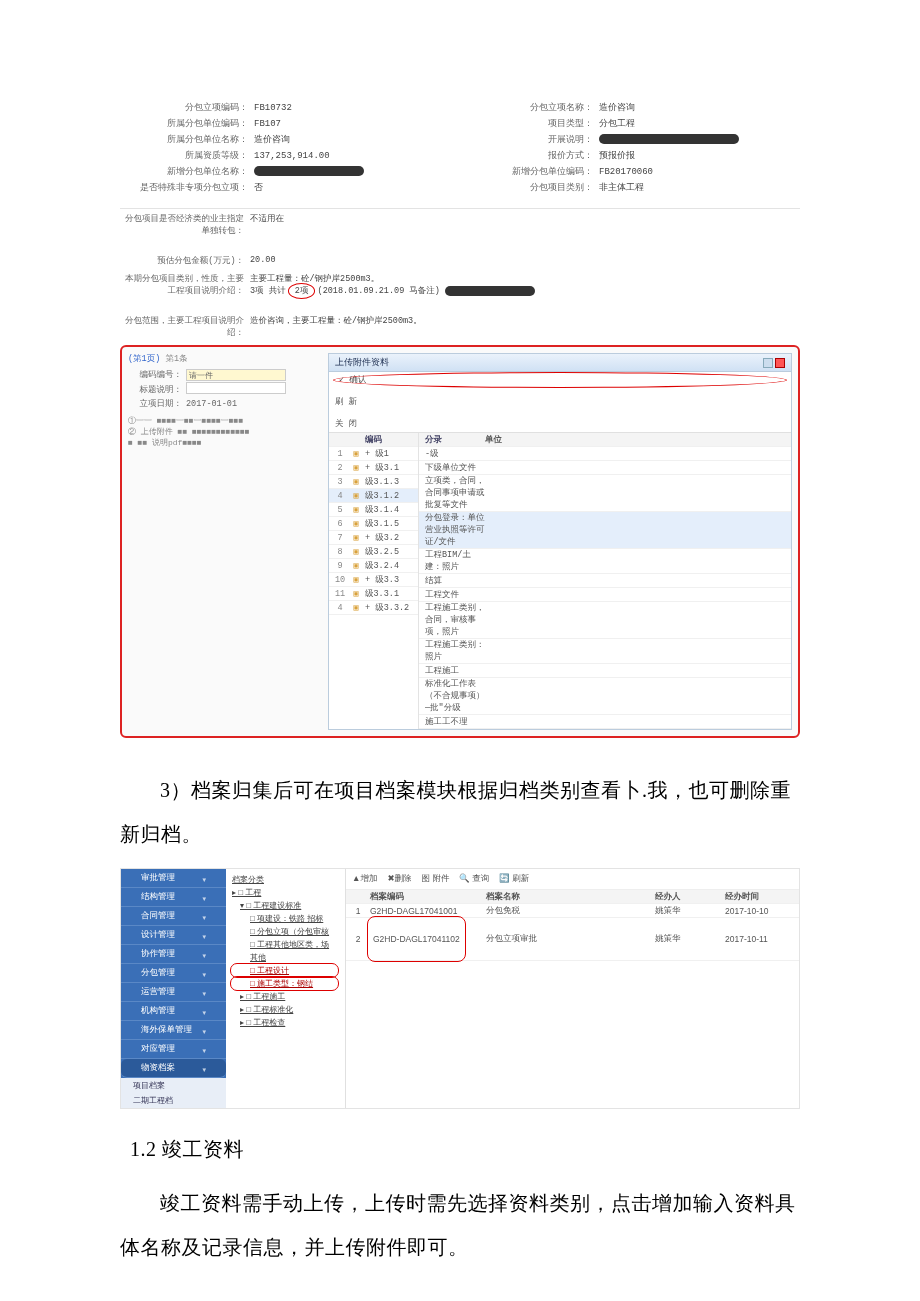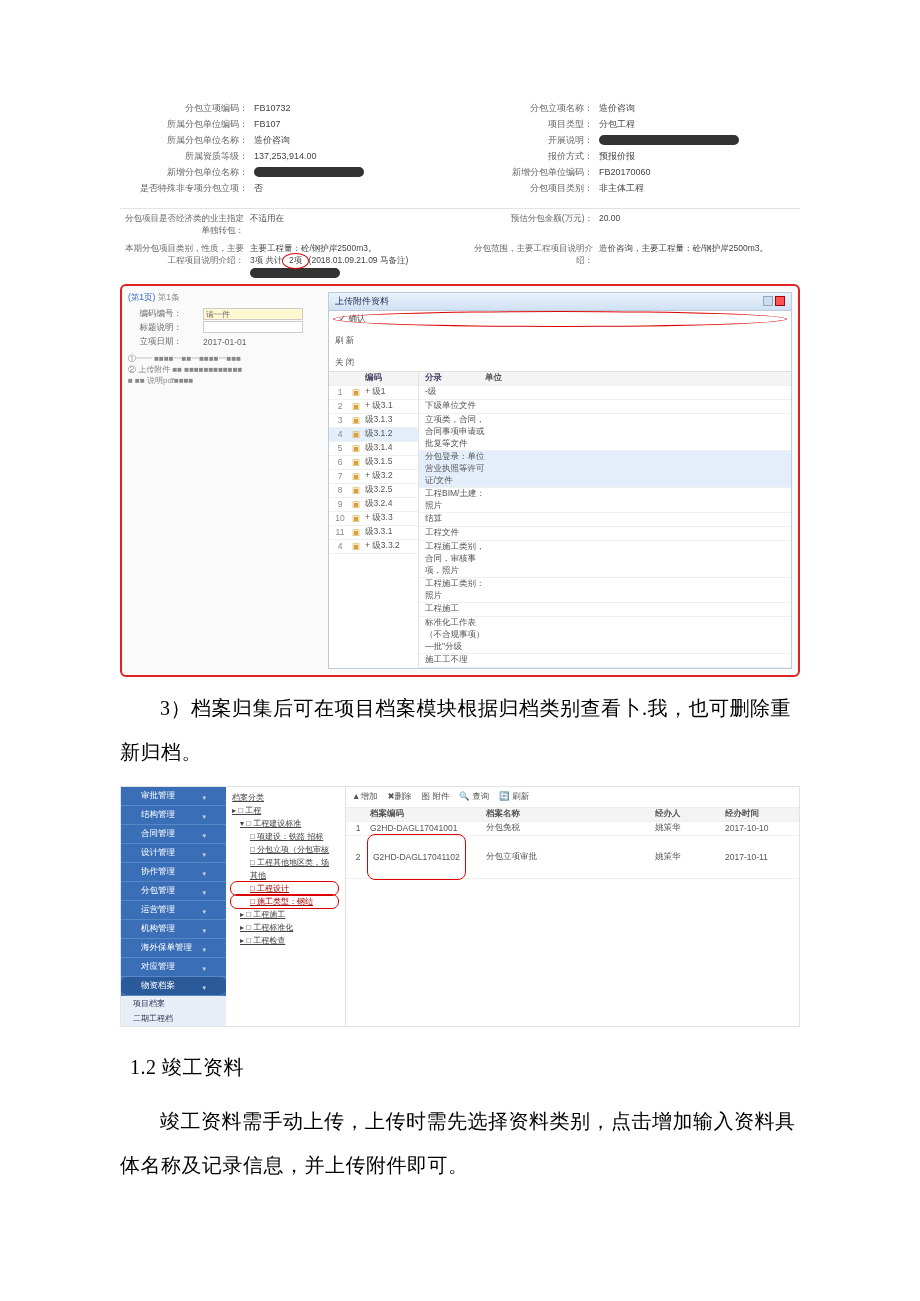--- a/index.html
+++ b/index.html
@@ -10,22 +10,22 @@
     font-family: "SimSun", "宋体", serif;
     font-size: 16px;
     color: #000;
     padding: 100px 120px 40px 120px;
     position: relative;
   }
 
   
   .shot1 {
     width: 680px;
-    margin: 0 auto 9px auto;
-    font-family: Liberation Sans, sans-serif;
+    margin: 0 auto 30px auto;
+    font-family: Liberation Mono, monospace;
     font-size: 9px;
     color: #555;
   }
   .form-area {
     display: flex;
     gap: 18px;
     padding: 0 4px 6px 4px;
   }
   .form-col { flex: 1; }
   .form-row {
@@ -56,20 +56,21 @@
     border-radius: 5px;
     vertical-align: middle;
   }
 
   .memo-area {
     border-top: 1px solid #e3e3e3;
     margin-top: 6px;
     padding-top: 4px;
     display: flex;
     gap: 18px;
+    flex-direction: column;
   }
   .memo-col { flex: 1; display: flex; }
   .memo-col .lbl {
     flex: 0 0 130px;
     text-align: right;
     padding-right: 6px;
     color: #666;
     font-size: 8.5px;
     filter: blur(0.4px);
   }
@@ -100,21 +101,21 @@
     margin-top: 6px;
     position: relative;
   }
   .popup-left {
     flex: 0 0 200px;
     font-size: 8.5px;
     color: #666;
     padding-right: 6px;
     filter: blur(0.5px);
   }
-  .pl-row { display: flex; min-height: 14px; align-items: center; gap: 17px; }
+  .pl-row { display: flex; min-height: 14px; align-items: center; }
   .pl-row .plbl { flex: 0 0 58px; text-align: right; padding-right: 4px; }
   .pl-row .pval { flex: 1; }
   .pl-input-y {
     display: inline-block; width: 100px; height: 12px;
     background: #fff8d0; border: 1px solid #ccc;
   }
   .pl-input-w {
     display: inline-block; width: 100px; height: 12px;
     background: #fff; border: 1px solid #ccc;
   }

